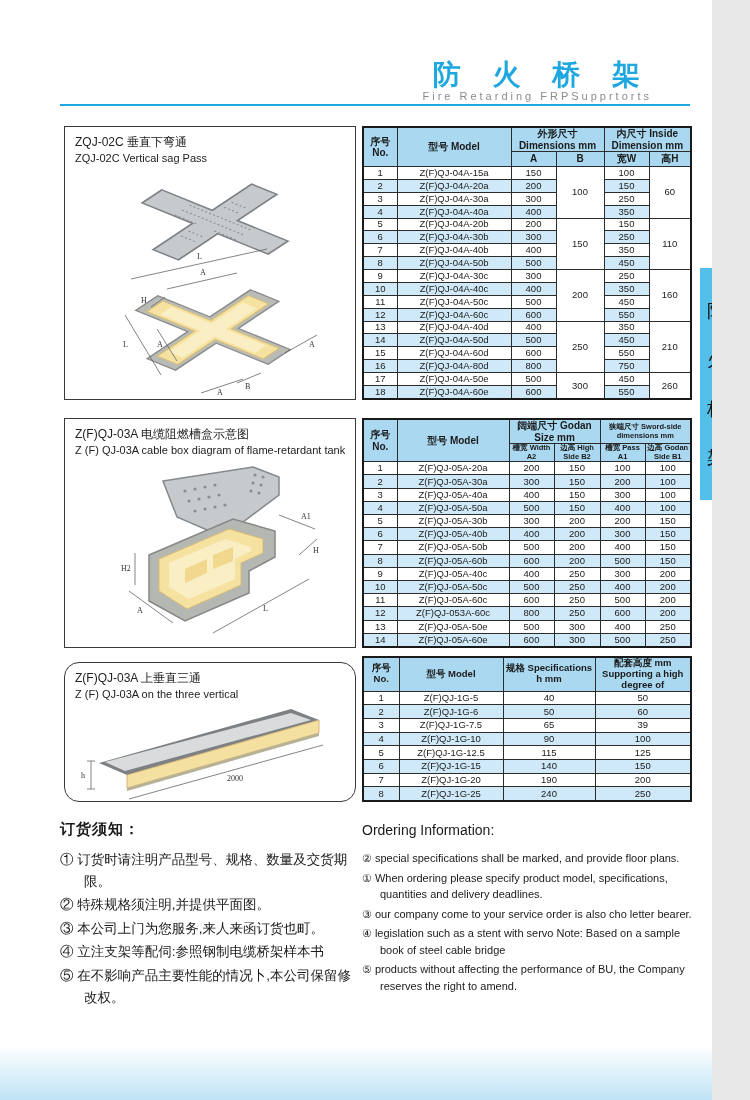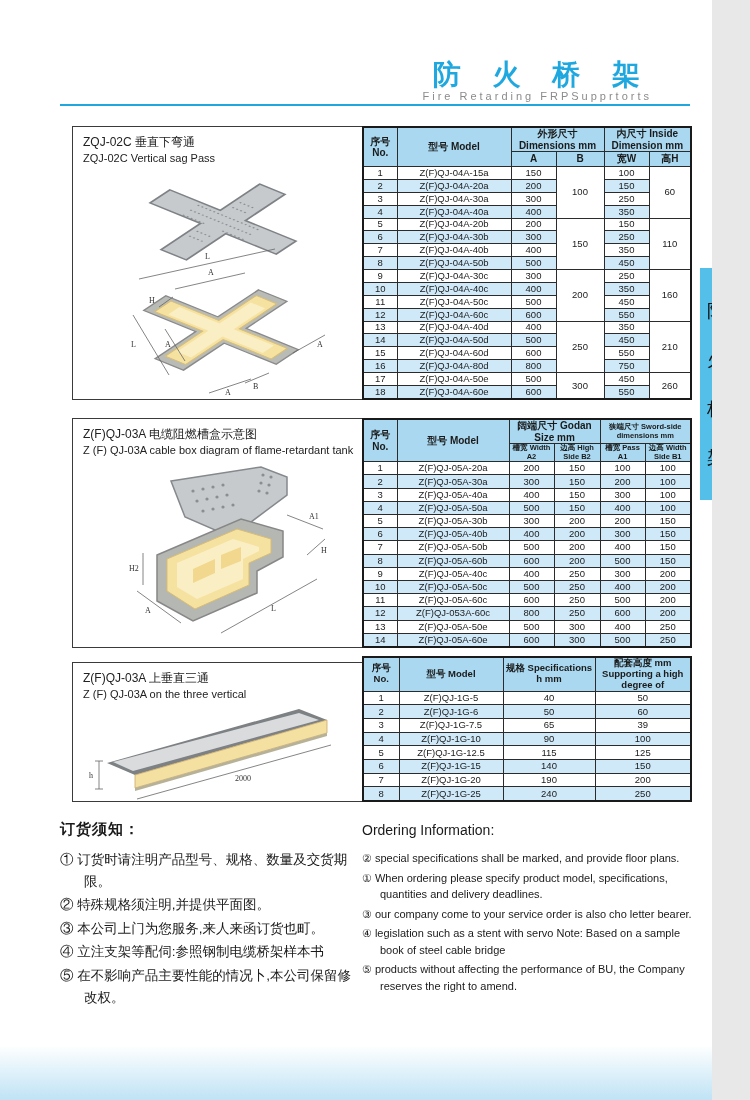--- a/index.html
+++ b/index.html
@@ -7,24 +7,24 @@
         font-family:"Liberation Sans",sans-serif;color:#1a1a1a;}
   .bottom-fade{position:absolute;left:0;bottom:0;width:750px;height:55px;
         background:linear-gradient(to bottom,rgba(191,227,245,0),#bfe3f5);}
   
   .hdr-title{position:absolute;top:56px;right:60px;font-size:28px;font-weight:bold;
         letter-spacing:12px;color:#1fa8e0;white-space:nowrap;}
   .hdr-sub{position:absolute;top:90px;right:60px;font-size:11px;color:#8b8b8b;
         letter-spacing:3px;white-space:nowrap;}
   .hdr-rule{position:absolute;top:104px;left:60px;width:630px;height:2px;background:#1fa8e0;}
   
-  .panel{position:absolute;left:72px;width:292px;background:#fff;border:1px solid #3a3a3a;box-sizing:border-box;}
+  .panel{position:absolute;left:64px;width:292px;background:#fff;border:1px solid #3a3a3a;box-sizing:border-box;}
   #panel1{top:126px;height:274px;}
   #panel2{top:418px;height:230px;}
-  #panel3{top:662px;height:140px;}
+  #panel3{top:662px;height:140px;border-radius:15px;}
   .panel-title{padding:7px 0 0 10px;font-size:12px;line-height:1.45;color:#222;}
   .panel-title .en{font-size:11px;}
   .panel svg{display:block;}
   .dim{font-family:"Liberation Serif",serif;font-size:8px;fill:#333;}
   .dline{stroke:#666;stroke-width:0.8;fill:none;}
   
   .tbl-wrap{position:absolute;left:362px;width:328px;}
   #w1{top:126px;height:274px;}
   #w2{top:418px;height:230px;}
   #w3{top:656px;height:146px;}
@@ -340,21 +340,21 @@
             <th rowspan="2">序号
 No.</th>
             <th rowspan="2">型号 Model</th>
             <th colspan="2">阔端尺寸 Godan Size mm</th>
             <th colspan="2">狭端尺寸 Sword-side dimensions mm</th>
           </tr>
           <tr class="subhead">
             <th>槽宽 Width A2</th>
             <th>边高 High Side B2</th>
             <th>槽宽 Pass A1</th>
-            <th>边高 Width Side B1</th>
+            <th>边高 Godan Side B1</th>
           </tr>
         </thead>
         <tbody>
           <tr>
             <td>1</td>
             <td>Z(F)QJ-05A-20a</td>
             <td>200</td>
             <td>150</td>
             <td>100</td>
             <td>100</td>

